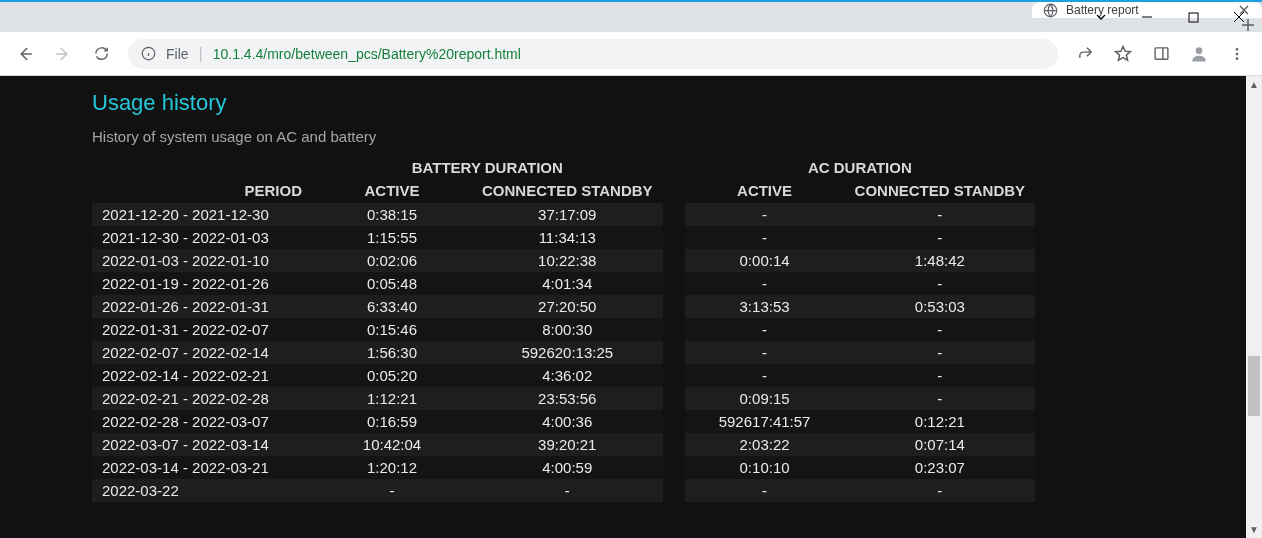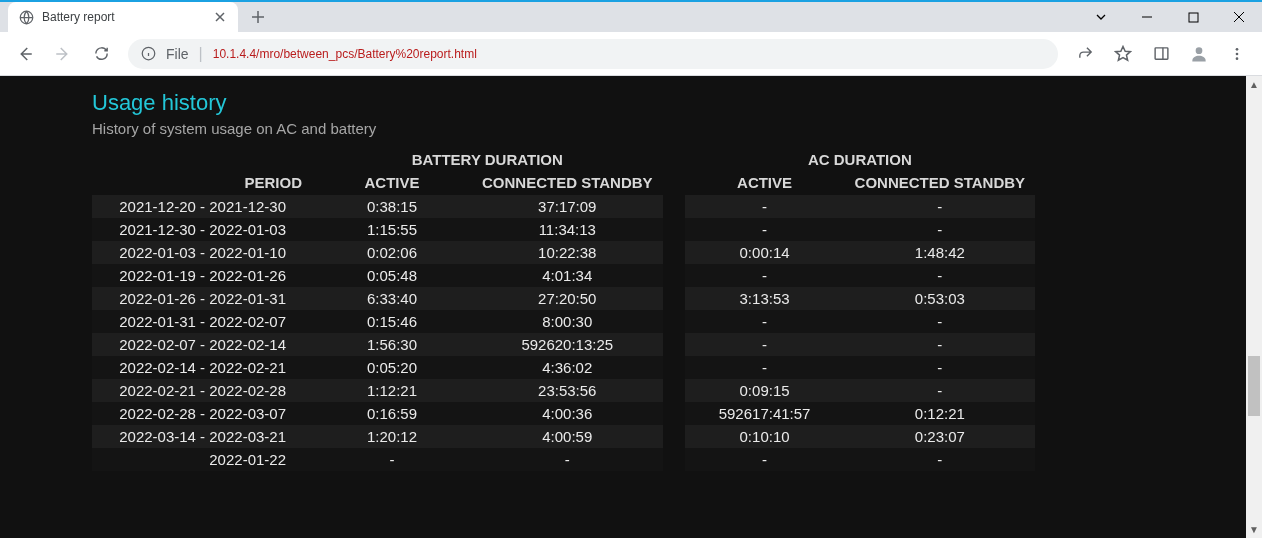--- a/index.html
+++ b/index.html
@@ -13,20 +13,21 @@
 }
 
 
 .win-top-border { height: 2px; background: #1ba1e2; }
 .titlebar {
   height: 30px;
   background: #dee1e6;
   display: flex;
   align-items: flex-end;
   position: relative;
+  flex-direction: column;
 }
 .tab {
   background: #fff;
   height: 30px;
   width: 230px;
   margin-left: 8px;
   border-radius: 8px 8px 0 0;
   display: flex;
   align-items: center;
   padding: 0 10px;
@@ -107,22 +108,22 @@
   width: 16px; height: 16px;
   display: flex; align-items: center; justify-content: center;
   color: #5f6368;
 }
 .addr-prefix {
   font-size: 14px;
   color: #5f6368;
 }
 .addr-sep { color: #bdc1c6; }
 .addr-url {
-  font-size: 12px;
-  color: #b91c1c;
+  font-size: 14px;
+  color: #15803d;
 }
 .tool-icon {
   width: 34px; height: 34px;
   display: flex; align-items: center; justify-content: center;
   color: #5f6368;
   cursor: pointer;
 }
 
 
 .viewport {
@@ -136,21 +137,21 @@
   color: #e8e8e8;
 }
 .section-title {
   color: #23c7d8;
   font-size: 22px;
   font-weight: 400;
 }
 .section-sub {
   color: #a6a6a6;
   font-size: 15px;
-  margin-top: 4px;
+  margin-top: 12px;
   margin-bottom: 12px;
 }
 table.usage {
   border-collapse: collapse;
   font-size: 15px;
   color: #eaeaea;
 }
 table.usage th {
   font-weight: 600;
   padding: 4px 10px;
@@ -159,21 +160,21 @@
   white-space: nowrap;
 }
 table.usage th.period-h { text-align: right; }
 table.usage .grp th { padding-top: 2px; padding-bottom: 2px; }
 table.usage td {
   padding: 3px 10px;
   text-align: center;
   white-space: nowrap;
 }
 table.usage td.period {
-  text-align: right;
+  text-align: left;
   padding-right: 26px;
 }
 table.usage tbody tr:nth-child(odd) td {
   background: #1e1e1e;
 }
 table.usage tbody tr:nth-child(even) td {
   background: #141414;
 }
 table.usage .gapcol { width: 22px; background: transparent !important; }
 col.c-period { width: 220px; }
@@ -424,29 +425,37 @@
           </tr>
           <tr>
             <td class="period">2022-02-28 - 2022-03-07</td>
             <td>0:16:59</td>
             <td>4:00:36</td>
             <td class="gapcol"></td>
             <td>592617:41:57</td>
             <td>0:12:21</td>
           </tr>
           <tr>
+            <td class="period">2022-03-07 - 2022-03-14</td>
+            <td>10:42:04</td>
+            <td>39:20:21</td>
+            <td class="gapcol"></td>
+            <td>2:03:22</td>
+            <td>0:07:14</td>
+          </tr>
+          <tr>
             <td class="period">2022-03-14 - 2022-03-21</td>
             <td>1:20:12</td>
             <td>4:00:59</td>
             <td class="gapcol"></td>
             <td>0:10:10</td>
             <td>0:23:07</td>
           </tr>
           <tr>
-            <td class="period">2022-01-22</td>
+            <td class="period">2022-03-22</td>
             <td>-</td>
             <td>-</td>
             <td class="gapcol"></td>
             <td>-</td>
             <td>-</td>
           </tr>
         </tbody>
     </table>
   </div>
 

